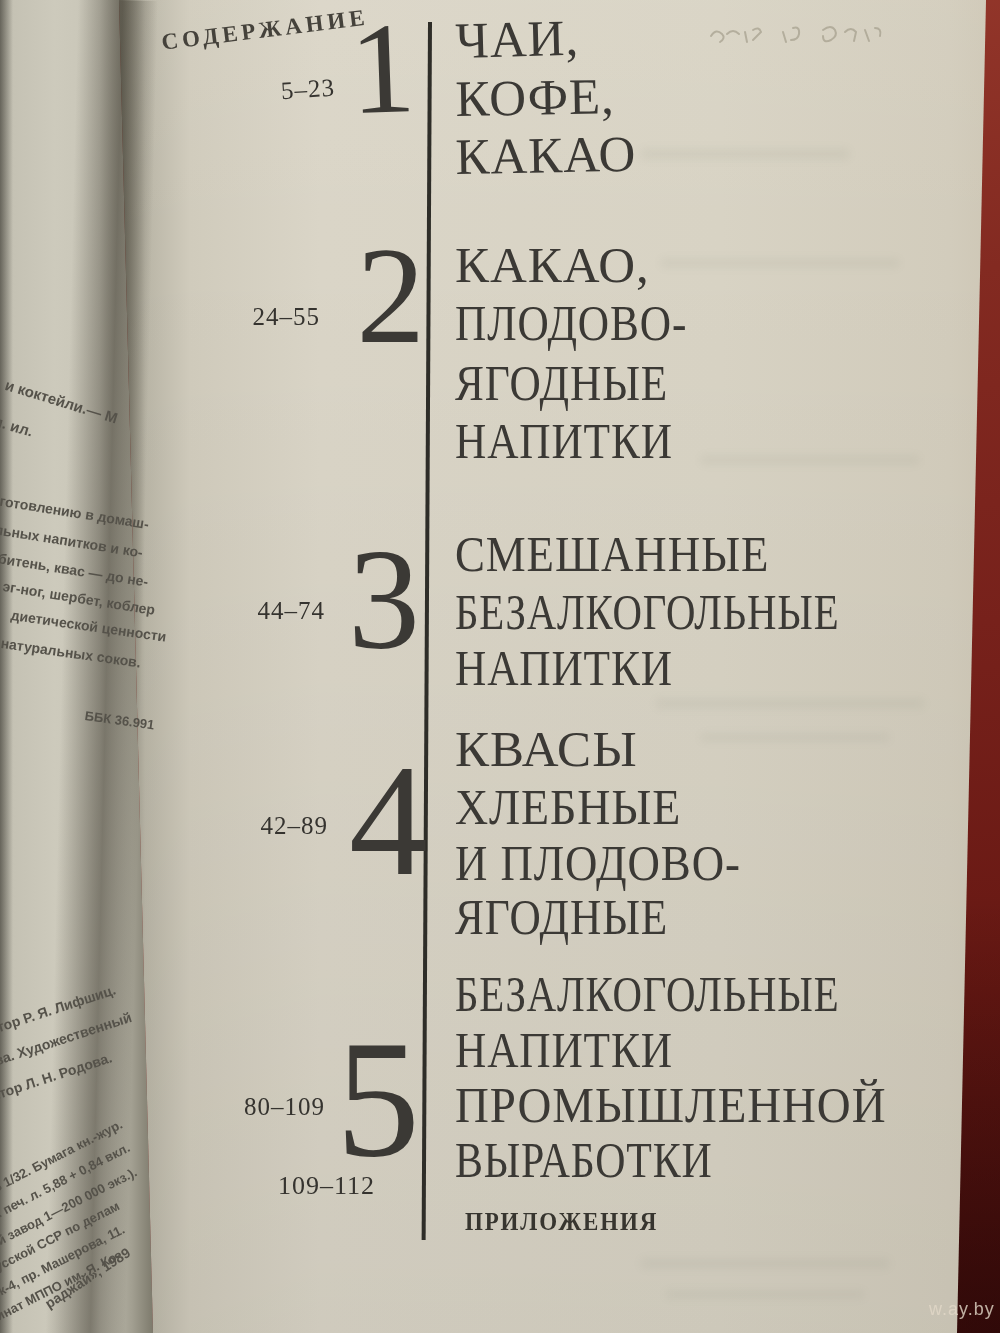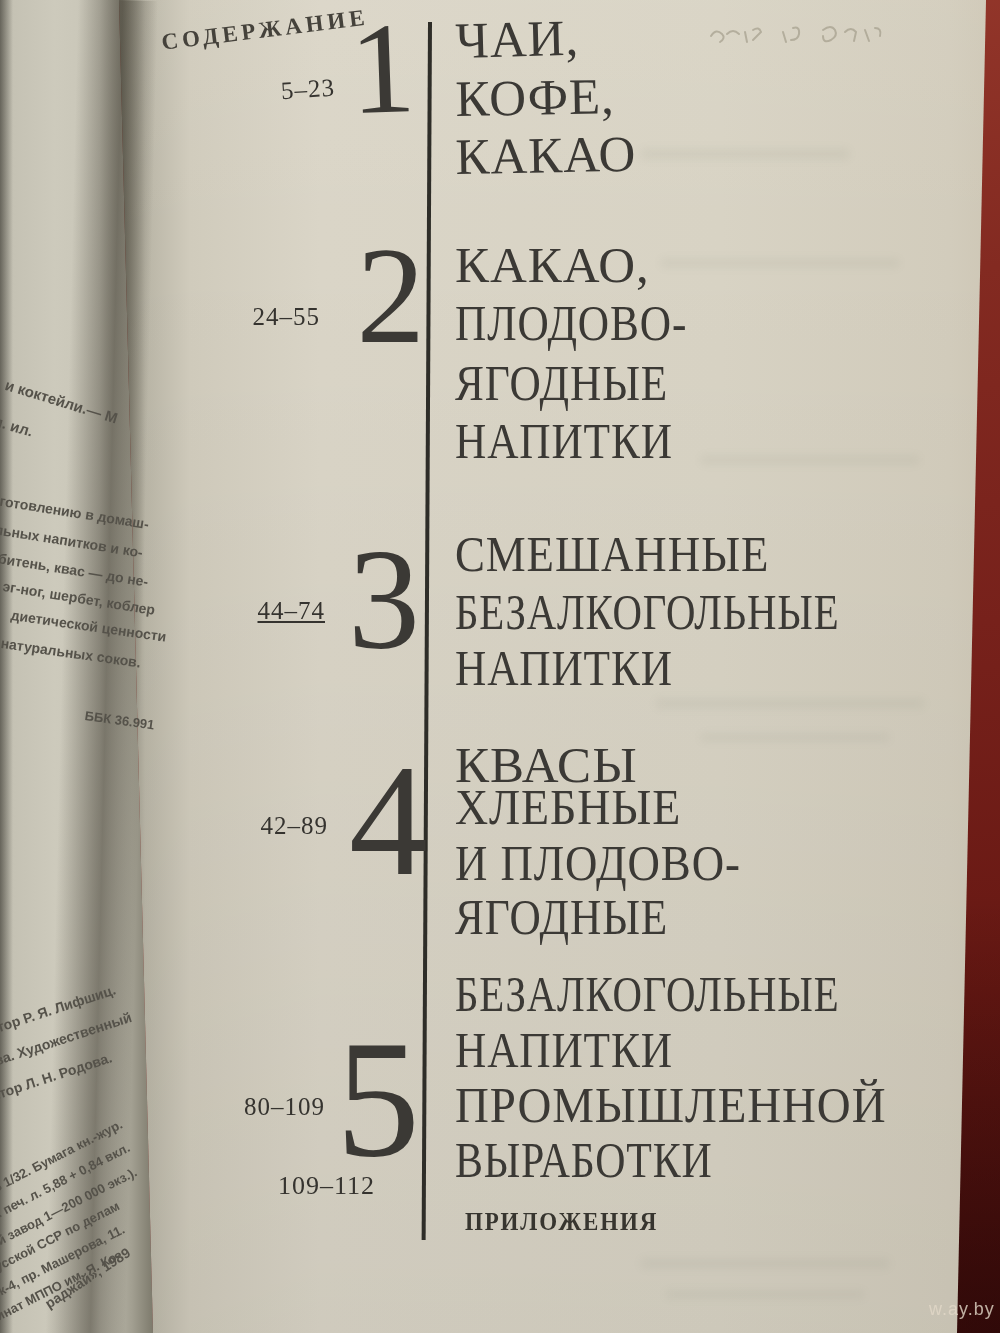--- a/index.html
+++ b/index.html
@@ -99,21 +99,21 @@
     <path d="M78,18 l3,10 M88,14 q7,-2 6,6 q-1,6 -8,6"></path>
     <path d="M118,16 q8,-6 12,0 q3,6 -4,10 q-8,4 -8,-4 M140,18 q6,-6 11,0 l-2,9 M160,16 l4,11 M170,14 q7,0 5,8"></path>
   </g>
 </svg>
 
 <div class="abs hdr">СОДЕРЖАНИЕ</div>
 <div class="abs rule"></div>
 
 <div class="abs pages" style="left:205px;top:78px;transform:rotate(-4deg);">5–23</div>
 <div class="abs pages" style="left:190px;top:303px;">24–55</div>
-<div class="abs pages" style="left:195px;top:597px;text-decoration:underline;">44–74</div>
+<div class="abs pages" style="left:195px;top:597px;">44–74</div>
 <div class="abs pages" style="left:198px;top:812px;">42–89</div>
 <div class="abs pages" style="left:195px;top:1093px;">80–109</div>
 <div class="abs pages" style="left:245px;top:1171px;font-size:26px;">109–112</div>
 
 <div class="abs num" style="left:305px;top:4px;font-size:130px;transform:rotate(-2deg);">1</div>
 <div class="abs num" style="left:315px;top:228px;font-size:137px;">2</div>
 <div class="abs num" style="left:310px;top:528px;font-size:144px;">3</div>
 <div class="abs num" style="left:318px;top:742px;font-size:158px;">4</div>
 <div class="abs num" style="left:310px;top:1014px;font-size:168px;">5</div>
 
@@ -123,21 +123,21 @@
 
 <div class="abs tl" style="top:240px;">КАКАО,</div>
 <div class="abs tl" style="top:298px;transform:scaleX(.85);">ПЛОДОВО-</div>
 <div class="abs tl" style="top:358px;transform:scaleX(.85);">ЯГОДНЫЕ</div>
 <div class="abs tl" style="top:416px;transform:scaleX(.85);">НАПИТКИ</div>
 
 <div class="abs tl" style="top:529px;transform:scaleX(.88);">СМЕШАННЫЕ</div>
 <div class="abs tl" style="top:587px;transform:scaleX(.8);">БЕЗАЛКОГОЛЬНЫЕ</div>
 <div class="abs tl" style="top:643px;transform:scaleX(.85);">НАПИТКИ</div>
 
-<div class="abs tl" style="top:724px;margin-top:16px;">КВАСЫ</div>
+<div class="abs tl" style="top:724px;">КВАСЫ</div>
 <div class="abs tl" style="top:782px;transform:scaleX(.9);">ХЛЕБНЫЕ</div>
 <div class="abs tl" style="top:838px;transform:scaleX(.88);">И ПЛОДОВО-</div>
 <div class="abs tl" style="top:892px;transform:scaleX(.85);">ЯГОДНЫЕ</div>
 
 <div class="abs tl" style="top:969px;transform:scaleX(.8);">БЕЗАЛКОГОЛЬНЫЕ</div>
 <div class="abs tl" style="top:1025px;transform:scaleX(.85);">НАПИТКИ</div>
 <div class="abs tl" style="top:1080px;transform:scaleX(.92);">ПРОМЫШЛЕННОЙ</div>
 <div class="abs tl" style="top:1135px;transform:scaleX(.82);">ВЫРАБОТКИ</div>
 
 <div class="abs appx">ПРИЛОЖЕНИЯ</div>

